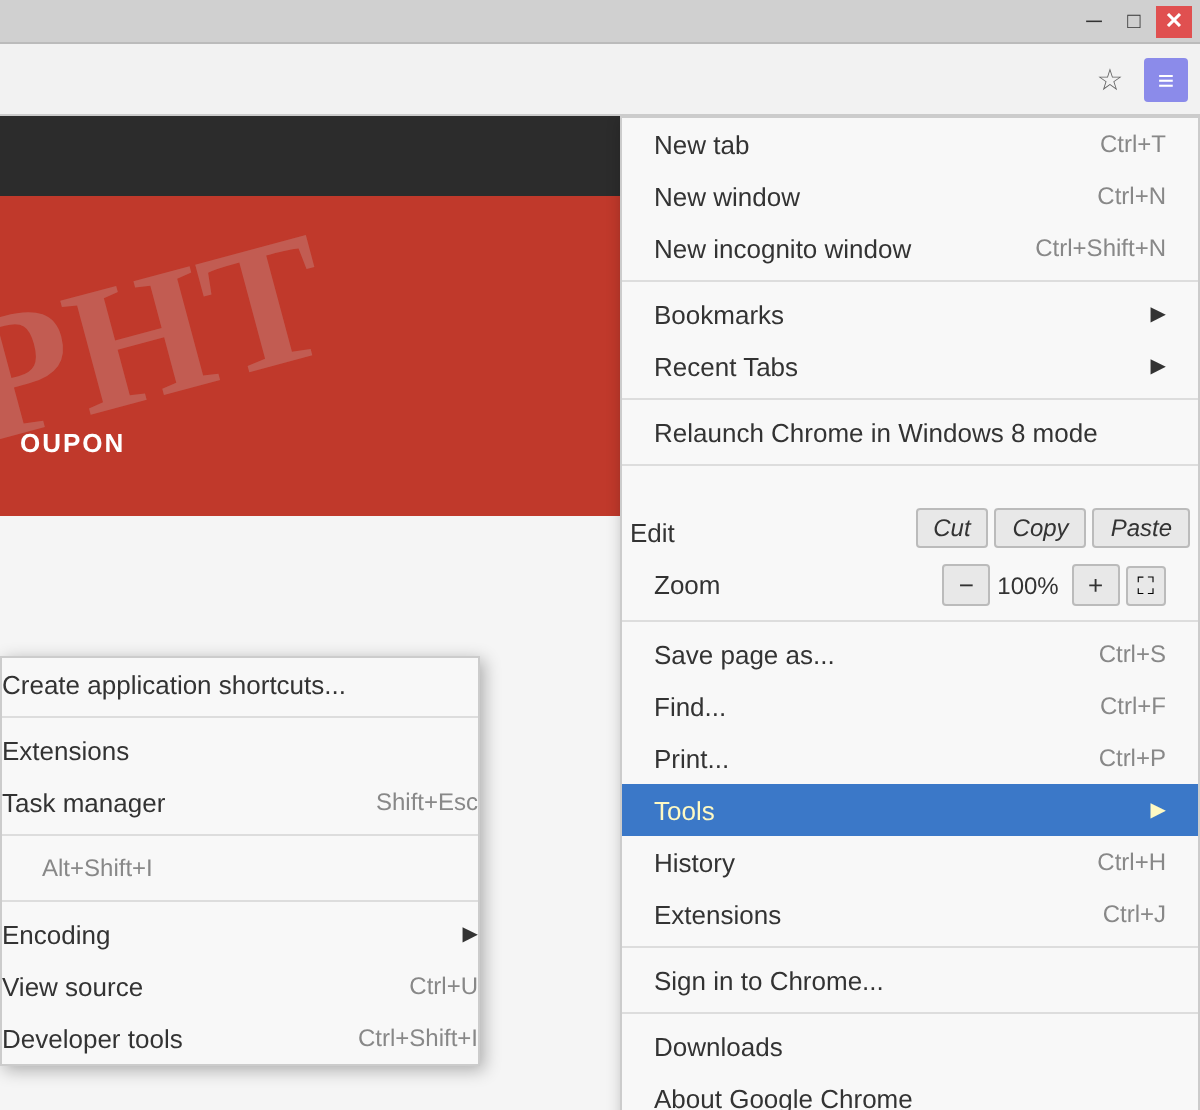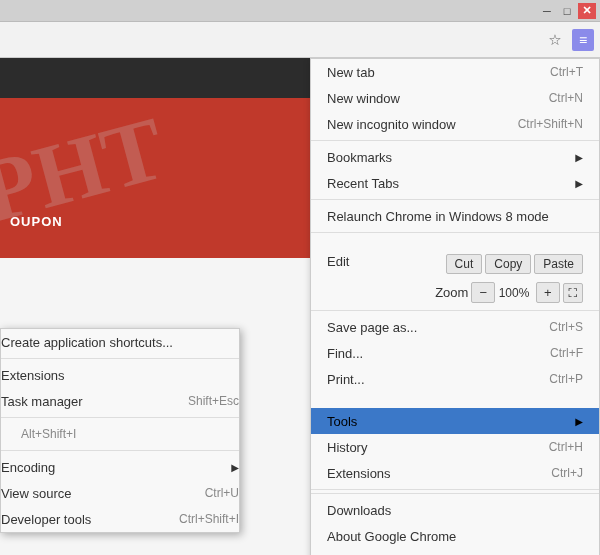--- a/index.html
+++ b/index.html
@@ -152,22 +152,21 @@
       padding: 5px 16px;
       cursor: pointer;
       color: #333;
       position: relative;
       min-height: 26px;
       justify-content: center;
     }
 
     .menu-item.highlighted {
       background: #3b78c8;
-      color: #000000;
-      margin-top: 16px;
+      color: #fef9c3;
     }
 
     .menu-item-label {
       flex: 1;
     }
 
     .menu-item-shortcut {
       color: #888;
       font-size: 12px;
       margin-left: 20px;
@@ -180,52 +179,52 @@
 
     .menu-separator {
       height: 1px;
       background: #ddd;
       margin: 3px 0;
     }
 
     
     .edit-row {
       display: flex;
-      align-items: flex-start;
-      padding: 4px 16px;
+      align-items: flex-end;
+      padding: 4px 4px;
       margin-top: 17px;
     }
 
     .edit-label {
       flex: 1;
       color: #333;
     }
 
     .edit-btn {
       background: #e8e8e8;
       border: 1px solid #bbb;
       border-radius: 2px;
       padding: 2px 8px;
       font-size: 12px;
       cursor: pointer;
       margin-left: 3px;
       color: #333;
+      font-style: italic;
     }
 
     
     .zoom-row {
       display: flex;
       align-items: center;
       padding: 4px 16px;
     }
 
     .zoom-label {
       flex: 1;
       color: #333;
-      text-align: right;
     }
 
     .zoom-btn {
       background: #e8e8e8;
       border: 1px solid #bbb;
       border-radius: 2px;
       padding: 2px 7px;
       font-size: 13px;
       cursor: pointer;
       margin-left: 3px;
@@ -375,20 +374,23 @@
       </div>
       <div class="menu-item">
         <span class="menu-item-label">History</span>
         <span class="menu-item-shortcut">Ctrl+H</span>
       </div>
       <div class="menu-item">
         <span class="menu-item-label">Extensions</span>
         <span class="menu-item-shortcut">Ctrl+J</span>
       </div>
       <div class="menu-separator"></div>
+      <div class="menu-item">
+        <span class="menu-item-label">Sign in to Chrome...</span>
+      </div>
       <div class="menu-separator"></div>
       <div class="menu-item">
         <span class="menu-item-label">Downloads</span>
       </div>
       <div class="menu-item">
         <span class="menu-item-label">About Google Chrome</span>
       </div>
       <div class="menu-item">
         <span class="menu-item-label">Help</span>
       </div>

